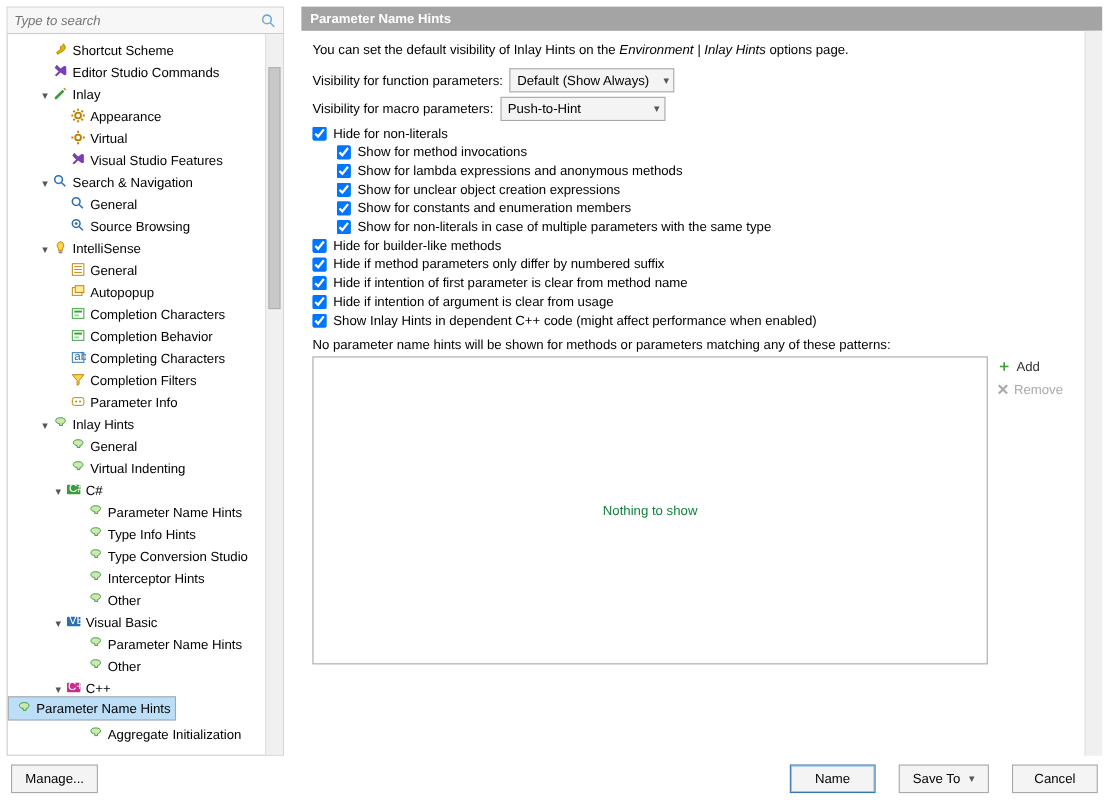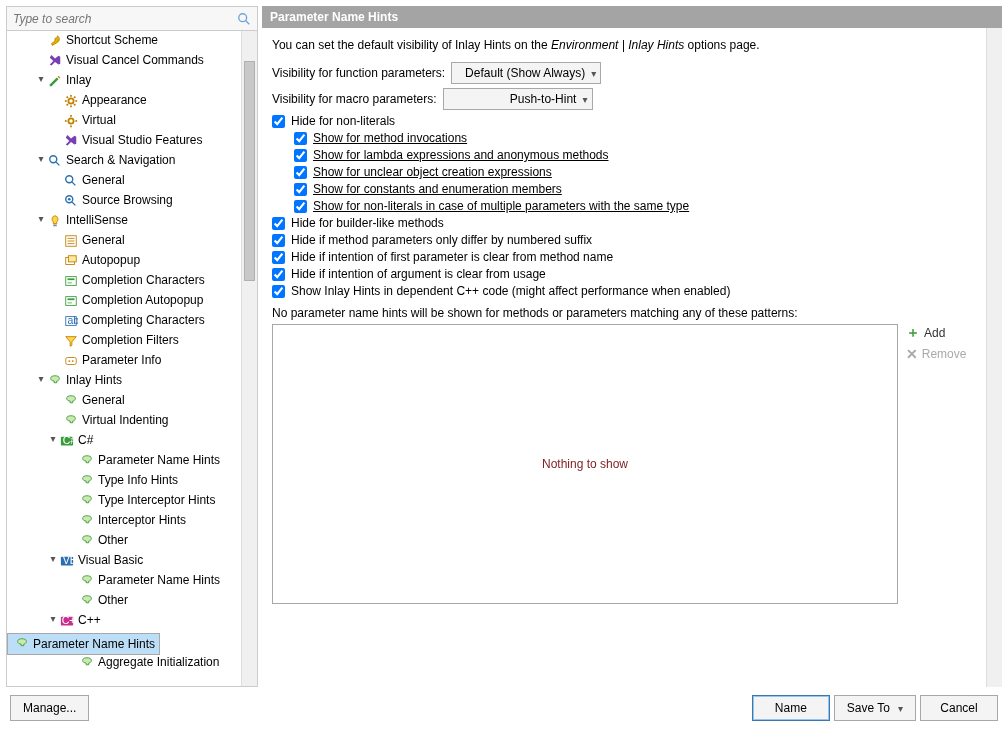--- a/index.html
+++ b/index.html
@@ -1,55 +1,55 @@
 <!DOCTYPE html>
 <html><head>
 <meta charset="utf-8">
 <style>
 * { box-sizing: border-box; margin: 0; padding: 0; font-family: "Segoe UI", Tahoma, sans-serif; font-size: 12px; }
 html, body { width: 1008px; height: 729px; overflow: hidden; background: #fff; }
 .root { display: flex; flex-direction: column; width: 100%; height: 100%; }
-.main { display: flex; flex: 1; min-height: 0; padding: 6px 6px 0 6px; gap: 4px; }
+.main { display: flex; flex: 1; min-height: 0; padding: 6px 6px 0 6px; gap: 16px; }
 .left { width: 252px; display: flex; flex-direction: column; border: 1px solid #ccc; }
 .search { display: flex; align-items: center; border-bottom: 1px solid #ccc; height: 24px; background: #f7f7f7; }
 .search input { flex: 1; border: none; outline: none; background: transparent; padding: 2px 6px; color: #777; font-style: italic; }
 .search .sicon { width: 20px; text-align: center; color: #6fa8d8; }
 .tree-wrap { flex: 1; display: flex; min-height: 0; }
 .tree { flex: 1; overflow: hidden; padding-top: 2px; }
 .tree-sb { width: 16px; background: #f0f0f0; border-left: 1px solid #ddd; position: relative; }
 .tree-sb .thumb { position: absolute; left: 2px; right: 2px; top: 30px; height: 220px; background: #c8c8c8; border: 1px solid #b0b0b0; }
-.node { display: flex; align-items: flex-start; height: 20px; white-space: nowrap; cursor: default; }
+.node { display: flex; align-items: flex-end; height: 20px; white-space: nowrap; cursor: default; }
 .node .arrow { width: 12px; text-align: center; color: #555; font-size: 10px; }
 .node .ic { width: 16px; height: 16px; display: inline-flex; align-items: center; justify-content: center; margin-right: 3px; }
 .node .lbl { }
 .node.sel { background: #bcdff7; } .ind1 { padding-left: 28px; } .ind1a { padding-left: 40px; }
 .ind2 { padding-left: 40px; } .ind2a { padding-left: 56px; } .ind3a { padding-left: 72px; }
 .right { flex: 1; display: flex; flex-direction: column; min-width: 0; }
 .titlebar { background: #a4a4a4; color: #fff; font-weight: bold; padding: 4px 8px; }
 .content { flex: 1; display: flex; min-height: 0; }
 .content-body { flex: 1; padding: 8px 10px; overflow: hidden; }
 .content-sb { width: 16px; background: #f0f0f0; border-left: 1px solid #ddd; }
 .intro { margin: 2px 0 10px 0; }
 .intro .em { font-style: italic; }
 .row { display: flex; align-items: center; margin: 4px 0; }
 .row label { margin-right: 6px; }
-.sel { border: 1px solid #a8a8a8; background: #f4f4f4; height: 22px; min-width: 150px; display: inline-flex; align-items: center; justify-content: flex-end; padding: 0 4px 0 6px; }
+.sel { border: 1px solid #a8a8a8; background: #f4f4f4; height: 22px; min-width: 150px; display: inline-flex; align-items: center; justify-content: space-between; padding: 0 4px 0 6px; }
 .sel .dd { color: #555; font-size: 10px; padding-left: 6px; }
 .cb-row { display: flex; align-items: center; margin: 3px 0; }
 .cb-row input { margin-right: 6px; width: 13px; height: 13px; }
-.sub { margin-left: 22px; text-decoration: underline; }
+.sub { margin-left: 22px; }
 .patterns-label { margin: 8px 0 4px 0; }
 .patterns-area { display: flex; gap: 8px; height: 280px; }
-.patterns-box { flex: 1; border: 1px solid #a8a8a8; display: flex; align-items: center; justify-content: center; color: #7f1d1d; }
+.patterns-box { flex: 1; border: 1px solid #a8a8a8; display: flex; align-items: center; justify-content: center; color: #15803d; }
 .patterns-btns { width: 70px; display: flex; flex-direction: column; gap: 4px; }
 .pbtn { display: flex; align-items: center; gap: 4px; color: #333; cursor: default; }
 .pbtn.dis { color: #aaa; }
 .pbtn .picon { font-weight: bold; font-size: 14px; }
 .plus { color: #3a9c3a; }
-.footer { display: flex; align-items: center; padding: 8px 10px; gap: 4px; border-top: 0px; }
+.footer { display: flex; align-items: center; padding: 8px 10px; gap: 21px; border-top: 0px; }
 .footer .spacer { flex: 1; }
 .btn { border: 1px solid #a8a8a8; background: #f4f4f4; height: 26px; min-width: 78px; padding: 0 12px; display: inline-flex; align-items: center; justify-content: center; cursor: default; }
 .btn.primary { border: 1px solid #3a77b5; box-shadow: inset 0 0 0 1px #9cc3e8; }
 .btn .dd { margin-left: 8px; font-size: 10px; color: #555; }
 svg { display: block; }
 </style>
 </head>
 <body>
 
 <div class="root">
@@ -74,21 +74,21 @@
                 </svg>
               </span>
               <span class="lbl">Shortcut Scheme</span>
             </div>
           <div class="node ind1a">
               <span class="ic">
                 <svg width="14" height="14" viewBox="0 0 16 16">
                   <path d="M2 4l4 4-4 4 2 1 4-4 4 3 2-1V3l-2-1-4 3-4-4z" fill="#7a3fb4"></path>
                 </svg>
               </span>
-              <span class="lbl">Visual Cancel Commands</span>
+              <span class="lbl">Editor Studio Commands</span>
             </div>
           <div class="node ind1">
               <span class="arrow">▾</span>
               <span class="ic">
                 <svg width="14" height="14" viewBox="0 0 16 16">
                   <path d="M2 12l8-8 2 2-8 8H2z" fill="#3a9c3a"></path>
                   <path d="M11 3l2 2 1-1-2-2z" fill="#c47a00"></path>
                 </svg>
               </span>
               <span class="lbl">Inlay</span>
@@ -203,21 +203,21 @@
               <span class="lbl">Completion Characters</span>
             </div>
           <div class="node ind2a">
               <span class="ic">
                 <svg width="14" height="14" viewBox="0 0 16 16">
                   <rect x="2" y="3" width="12" height="10" fill="#fff" stroke="#3a9c3a"></rect>
                   <rect x="4" y="5" width="8" height="2" fill="#3a9c3a"></rect>
                   <rect x="4" y="9" width="5" height="2" fill="#9cd79c"></rect>
                 </svg>
               </span>
-              <span class="lbl">Completion Autopopup</span>
+              <span class="lbl">Completion Behavior</span>
             </div>
           <div class="node ind2a">
               <span class="ic">
                 <svg width="14" height="14" viewBox="0 0 16 16">
                   <rect x="2" y="3" width="12" height="10" fill="#fff" stroke="#2b6fb0"></rect>
                   <text x="4" y="11" font-size="8" fill="#2b6fb0">ab</text>
                 </svg>
               </span>
               <span class="lbl">Completing Characters</span>
             </div>
@@ -289,21 +289,21 @@
                 </svg>
               </span>
               <span class="lbl">Type Info Hints</span>
             </div>
           <div class="node ind3a">
               <span class="ic">
                 <svg width="14" height="14" viewBox="0 0 16 16">
                   <path d="M3 5c0-2 2-3 5-3s5 1 5 3-2 3-3 3v2H7V8C5 8 3 7 3 5z" fill="#cde8b0" stroke="#3a9c3a"></path>
                 </svg>
               </span>
-              <span class="lbl">Type Interceptor Hints</span>
+              <span class="lbl">Type Conversion Studio</span>
             </div>
           <div class="node ind3a">
               <span class="ic">
                 <svg width="14" height="14" viewBox="0 0 16 16">
                   <path d="M3 5c0-2 2-3 5-3s5 1 5 3-2 3-3 3v2H7V8C5 8 3 7 3 5z" fill="#cde8b0" stroke="#3a9c3a"></path>
                 </svg>
               </span>
               <span class="lbl">Interceptor Hints</span>
             </div>
           <div class="node ind3a">

